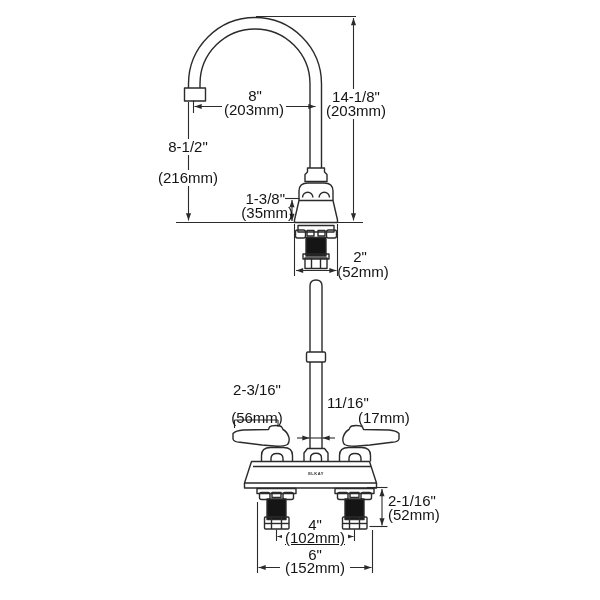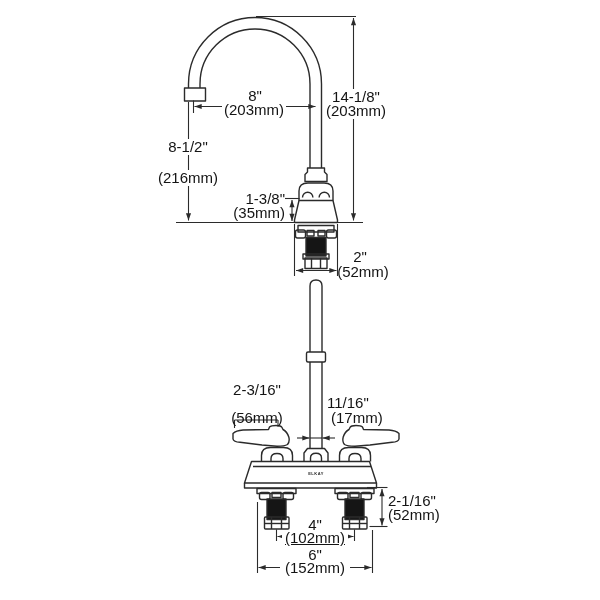--- a/index.html
+++ b/index.html
@@ -152,30 +152,30 @@
   <div class="lbl" style="left:240px;top:89px;width:30px;">8"</div>
   <div class="lbl mask" style="left:222px;top:102px;width:64px;">(203mm)</div>
 
   <div class="lbl mask" style="left:328px;top:89px;width:56px;">14-1/8"</div>
   <div class="lbl mask" style="left:324px;top:103px;width:64px;">(203mm)</div>
 
   <div class="lbl mask" style="left:158px;top:139px;width:60px;">8-1/2"</div>
   <div class="lbl mask" style="left:153px;top:170px;width:70px;">(216mm)</div>
 
   <div class="lbl ra" style="left:233px;top:192px;width:52px;">1-3/8"</div>
-  <div class="lbl ra" style="left:227px;top:206px;width:58px;">(35mm)</div>
+  <div class="lbl ra" style="left:235px;top:206px;width:58px;">(35mm)</div>
 
   <div class="lbl" style="left:345px;top:250px;width:30px;">2"</div>
   <div class="lbl" style="left:333px;top:265px;width:60px;">(52mm)</div>
 
   <div class="lbl" style="left:229px;top:383px;width:56px;">2-3/16"</div>
   <div class="lbl" style="left:228px;top:411px;width:58px;">(56mm)</div>
 
   <div class="lbl la" style="left:327px;top:396px;width:52px;">11/16"</div>
-  <div class="lbl la" style="left:331px;top:411px;width:58px;">(17mm)</div>
+  <div class="lbl la" style="left:323px;top:411px;width:58px;padding-left:35px;">(17mm)</div>
 
   <div class="lbl la" style="left:388px;top:494px;width:56px;">2-1/16"</div>
   <div class="lbl la" style="left:388px;top:508px;width:56px;">(52mm)</div>
 
   <div class="lbl" style="left:300px;top:518px;width:30px;">4"</div>
   <div class="lbl mask" style="left:282px;top:530px;width:66px;text-decoration:underline;">(102mm)</div>
 
   <div class="lbl" style="left:298px;top:548px;width:34px;">6"</div>
   <div class="lbl mask" style="left:280px;top:560px;width:70px;">(152mm)</div>
 

